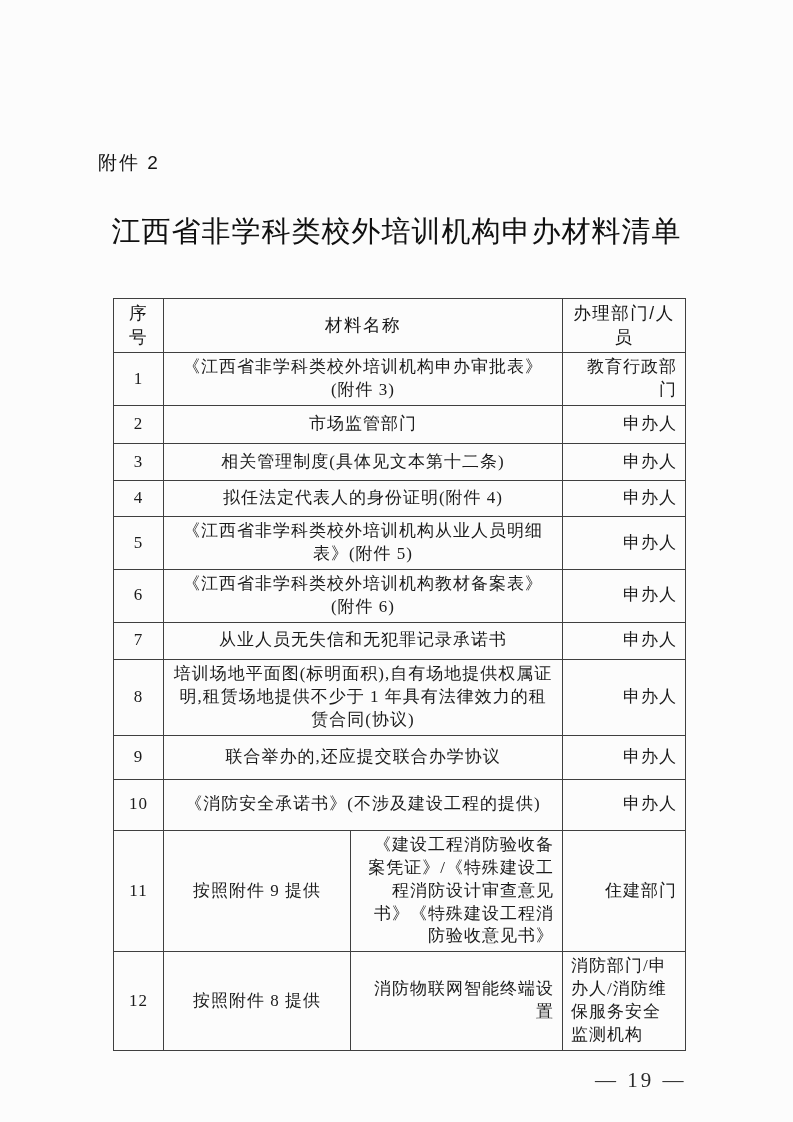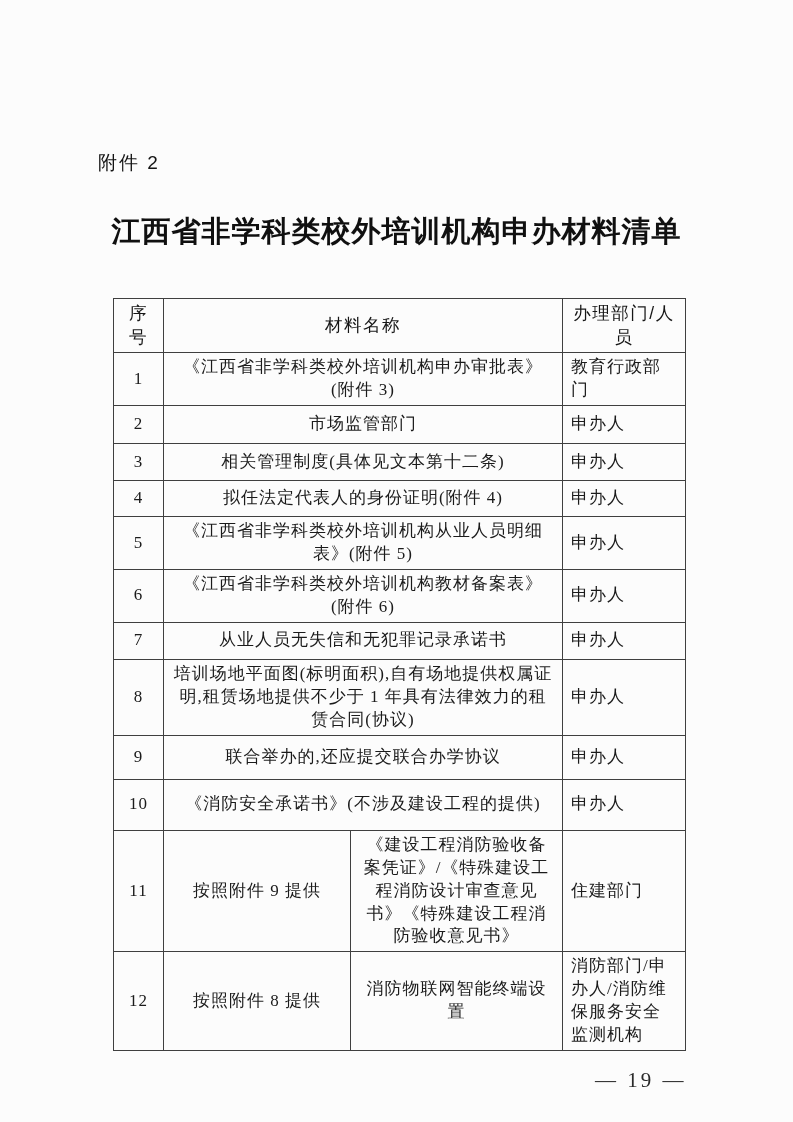--- a/index.html
+++ b/index.html
@@ -12,21 +12,21 @@
     -webkit-font-smoothing:antialiased;
   }
   .page{position:absolute;inset:0;overflow:hidden;}
   .attachment-label{
     position:absolute;left:98px;top:150px;
     font-family:"Liberation Sans","DejaVu Sans",sans-serif;
     font-size:19px;letter-spacing:2px;color:#141414;
   }
   .doc-title{
     position:absolute;left:0;top:212px;width:793px;
-    text-align:center;font-weight:bold;font-size:29px;
+    text-align:center;font-weight:normal;font-size:29px;
     letter-spacing:1px;color:#101010;
   }
   table.materials{
     position:absolute;left:113px;top:298px;
     width:572px;border-collapse:collapse;table-layout:fixed;border-radius:18px;
   }
   table.materials th, table.materials td{
     border:1.6px solid #3f3f3f;
     padding:3px 8px;
     vertical-align:middle;
@@ -36,22 +36,22 @@
     color:#1b1b1b;
     overflow:hidden;
   }
   table.materials th{
     font-family:"Liberation Sans","DejaVu Sans",sans-serif;
     font-weight:normal;font-size:17.5px;text-align:center;
     letter-spacing:1.5px;color:#161616;
   }
   td.c-no{text-align:center;font-size:16px;letter-spacing:0;}
   td.c-name{text-align:center;padding-left:14px;}
-  td.c-name2{text-align:center;padding-left:12px;font-size:16px;letter-spacing:2px;}
-  td.c-dept{text-align:left;font-size:16.5px;margin-top:39px;}
+  td.c-name2{text-align:right;padding-left:12px;font-size:16px;letter-spacing:2px;}
+  td.c-dept{text-align:right;font-size:16.5px;margin-top:39px;}
   td.c-dept-small{text-align:left;font-size:14.5px;letter-spacing:0.5px;padding:3px 5px;line-height:1.45;}
   .page-number{
     position:absolute;left:595px;top:1068px;
     font-size:21px;letter-spacing:3px;color:#2a2a2a;
   }
 </style>
 </head>
 <body>
 
 <div class="page">

